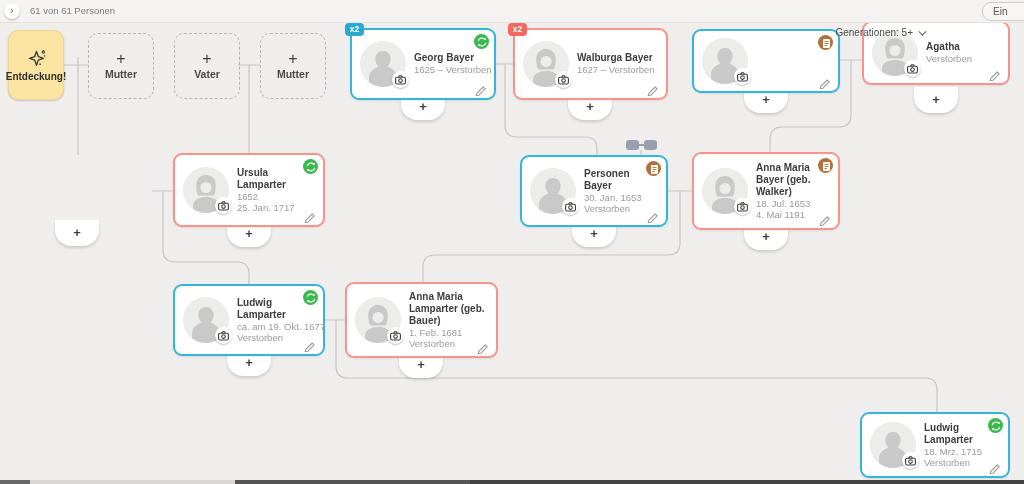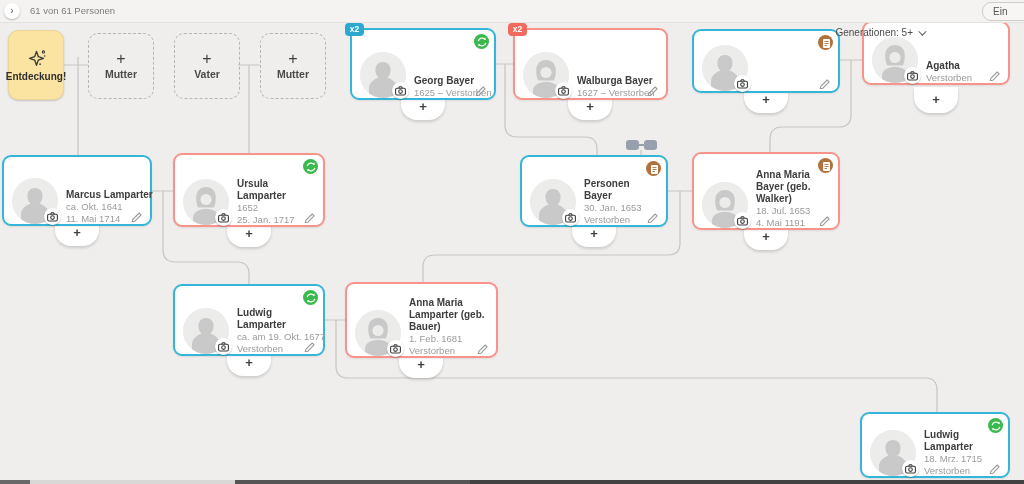--- a/index.html
+++ b/index.html
@@ -20,21 +20,21 @@
   
   .disc{position:absolute;left:8px;top:30px;width:54px;height:68px;background:#fbe3a2;border:1px solid rgba(0,0,0,.06);border-radius:10px;box-shadow:0 1px 2px rgba(0,0,0,.18);display:flex;flex-direction:column;align-items:center;justify-content:center;gap:3px;cursor:pointer;z-index:2;}
   .disc .lbl{font-size:10px;font-weight:bold;color:#2f2f2f;}
 
   
   .ph{position:absolute;top:33px;width:64px;height:64px;border:1.6px dashed #b7b5b1;border-radius:10px;display:flex;flex-direction:column;align-items:center;justify-content:center;gap:2px;cursor:pointer;z-index:2;}
   .ph .pl{font-size:16px;color:#3f3f3f;line-height:14px;}
   .ph .lbl{font-size:10.5px;font-weight:bold;color:#4a4a4a;}
 
   
-  .card{position:absolute;background:#fff;border-radius:9px;border:2px solid;box-shadow:0 1px 2px rgba(0,0,0,.08);display:flex;align-items:flex-end;padding-left:8px;box-sizing:border-box;z-index:2;cursor:pointer;}
+  .card{position:absolute;background:#fff;border-radius:9px;border:2px solid;box-shadow:0 1px 2px rgba(0,0,0,.08);display:flex;align-items:center;padding-left:8px;box-sizing:border-box;z-index:2;cursor:pointer;}
   .card.male{border-color:#35b6d9;}
   .card.female{border-color:#f8938c;}
   .av{position:relative;width:46px;height:46px;flex:0 0 46px;}
   .avc{width:46px;height:46px;border-radius:50%;background:#ececeb;overflow:hidden;}
   .cam{position:absolute;right:-3px;bottom:-1px;width:17px;height:17px;border-radius:50%;background:#fff;box-shadow:0 1px 1.5px rgba(0,0,0,.25);cursor:pointer;}
   .txt{margin-left:8px;padding-right:6px;min-width:0;}
   .nm{font-size:10px;font-weight:bold;color:#3d3d3d;line-height:12px;}
   .nm.nowrap{white-space:nowrap;}
   .dt{font-size:9.5px;color:#9a9a9a;line-height:11.5px;white-space:nowrap;}
   .pencil{position:absolute;right:7px;bottom:3px;width:13px;height:13px;cursor:pointer;}
@@ -227,38 +227,20 @@
       </div>
     <div class="txt">
         <div class="nm">Agatha</div>
       <div class="dt">Verstorben</div>
       </div>
     <div class="pencil"><svg width="13" height="13">
           <use href="#pencil-ic"></use>
         </svg></div>
   </div>
 
-  <div class="card male" style="left:2px;top:155px;width:150px;height:71px">
-    <div class="av">
-        <div class="avc"><svg width="46" height="46">
-            <use href="#male-sil"></use>
-          </svg></div>
-      <div class="cam"><svg width="17" height="17">
-            <use href="#cam-ic"></use>
-          </svg></div>
-      </div>
-    <div class="txt">
-        <div class="nm nowrap">Marcus Lamparter</div>
-      <div class="dt">ca. Okt. 1641</div>
-      <div class="dt">11. Mai 1714</div>
-      </div>
-    <div class="pencil"><svg width="13" height="13">
-          <use href="#pencil-ic"></use>
-        </svg></div>
-  </div>
 
   <div class="card female" style="left:173px;top:153px;width:152px;height:74px">
     <div class="av">
         <div class="avc"><svg width="46" height="46">
             <use href="#female-sil"></use>
           </svg></div>
       <div class="cam"><svg width="17" height="17">
             <use href="#cam-ic"></use>
           </svg></div>
       </div>

